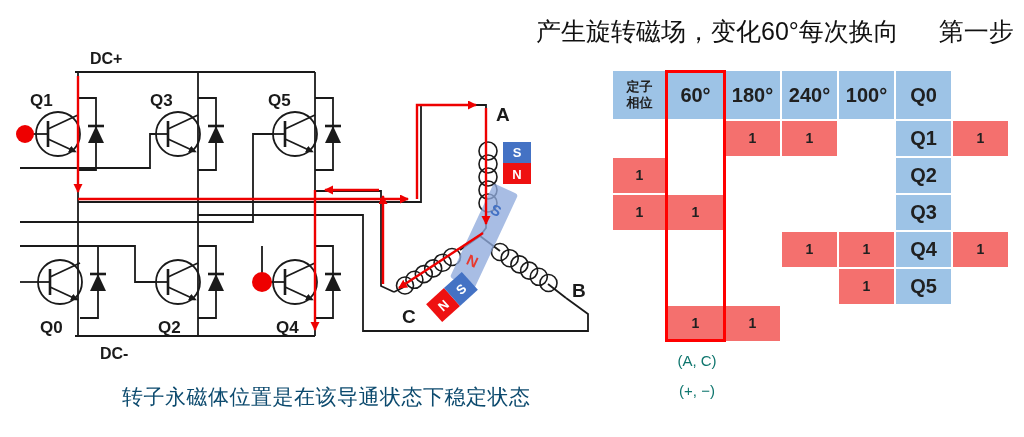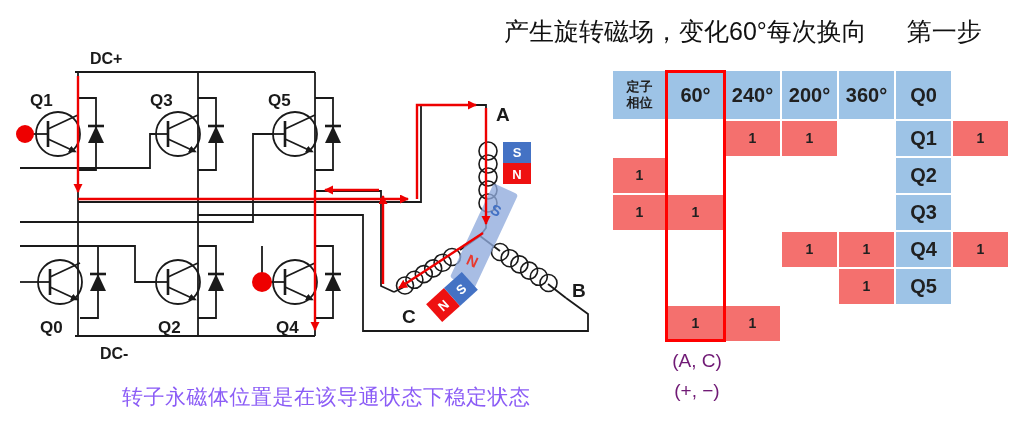--- a/index.html
+++ b/index.html
@@ -15,40 +15,40 @@
     --rotor:#8faadc;
   }
   
   .diagram{position:absolute;left:0;top:0;width:612px;height:380px;}
   .wire{stroke:var(--ink);stroke-width:1.8;fill:none;}
   .thin{stroke:var(--ink);stroke-width:1.6;fill:none;}
   .hotline{stroke:var(--hot);stroke-width:2.4;fill:none;}
   .lbl{font-family:"Liberation Sans","DejaVu Sans",sans-serif;font-weight:700;fill:var(--ink);}
   .maglbl{font-family:"Liberation Sans","DejaVu Sans",sans-serif;font-weight:700;fill:#ffffff;font-size:13px;text-anchor:middle;}
   .caption{position:absolute;left:122px;top:383px;width:420px;font-size:21px;
-           color:#8b5cf6;letter-spacing:.5px;}
+           color:#0c4a6e;letter-spacing:.5px;}
   
-  .title{position:absolute;left:504px;top:15px;font-size:25px;font-weight:500;
+  .title{position:absolute;left:536px;top:15px;font-size:25px;font-weight:500;
          color:#111;white-space:nowrap;}
   .title .step{margin-left:40px;}
   
   .tablewrap{position:absolute;left:613px;top:71px;}
   .grid{display:grid;grid-template-columns:53px repeat(6,55px);
         grid-template-rows:48px repeat(6,35px);gap:2px;position:relative;}
   .tcell{display:flex;align-items:center;justify-content:center;
          font-size:20px;font-weight:700;color:#202020;white-space:pre-line;
          text-align:center;line-height:1.25;}
   .tcell.hdr{background:var(--hdr);}
   .tcell.corner{font-size:13px;}
   .tcell.cell{background:#ffffff;font-size:14px;}
   .tcell.cell.active{background:var(--cellpink);}
   .hl{position:absolute;left:52px;top:-1px;width:61px;height:calc(100% + 2px);
       border:3px solid #ff0000;box-sizing:border-box;pointer-events:none;}
   .annot{position:absolute;left:636px;top:346px;width:122px;text-align:center;
-         font-size:19px;line-height:30px;color:#701a75;}
+         font-size:15px;line-height:30px;color:#0f766e;}
 </style>
 </head>
 <body>
 
 <svg class="diagram" viewBox="0 0 612 380">
   <defs>
     <marker id="ea" markerWidth="9" markerHeight="8" refX="6" refY="3.5" orient="auto" markerUnits="userSpaceOnUse">
       <path d="M0,0 L8,3.5 L0,7 Z" fill="#1a1a1a"></path>
     </marker>
     <marker id="ra" markerWidth="11" markerHeight="10" refX="8" refY="4.5" orient="auto" markerUnits="userSpaceOnUse">
@@ -173,23 +173,23 @@
 
 <div class="title">
   <span>产生旋转磁场，变化60°每次换向</span><span class="step">第一步</span>
 </div>
 
 <div class="tablewrap">
   <div class="grid" id="commutation-grid">
       <div class="tcell hdr corner">定子
 相位</div>
       <div class="tcell hdr">60°</div>
+      <div class="tcell hdr">180°</div>
       <div class="tcell hdr">240°</div>
-      <div class="tcell hdr">200°</div>
-      <div class="tcell hdr">360°</div>
+      <div class="tcell hdr">100°</div>
       <div class="tcell hdr">Q0</div>
       <div class="tcell cell"></div>
       <div class="tcell cell"></div>
       <div class="tcell cell"></div>
       <div class="tcell cell active">1</div>
       <div class="tcell cell active">1</div>
       <div class="tcell cell"></div>
       <div class="tcell hdr">Q1</div>
       <div class="tcell cell active">1</div>
       <div class="tcell cell active">1</div>

